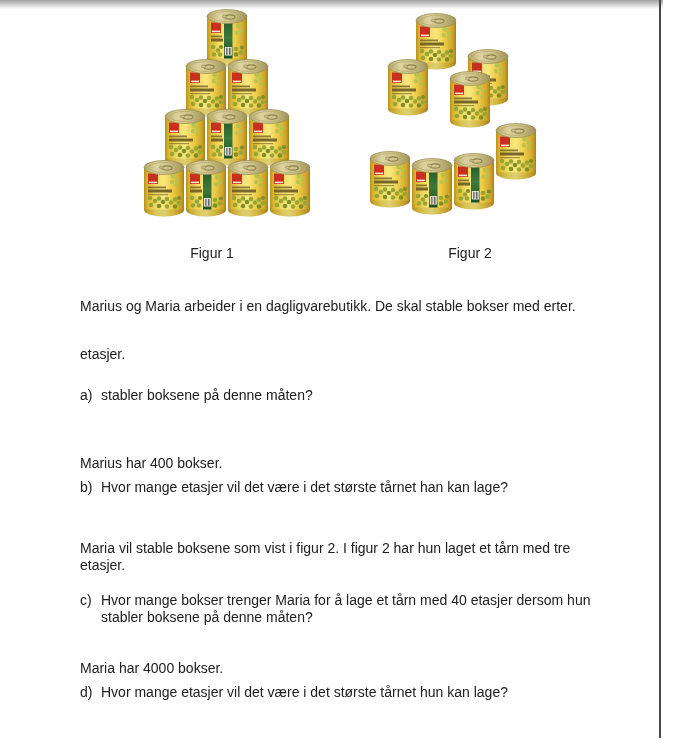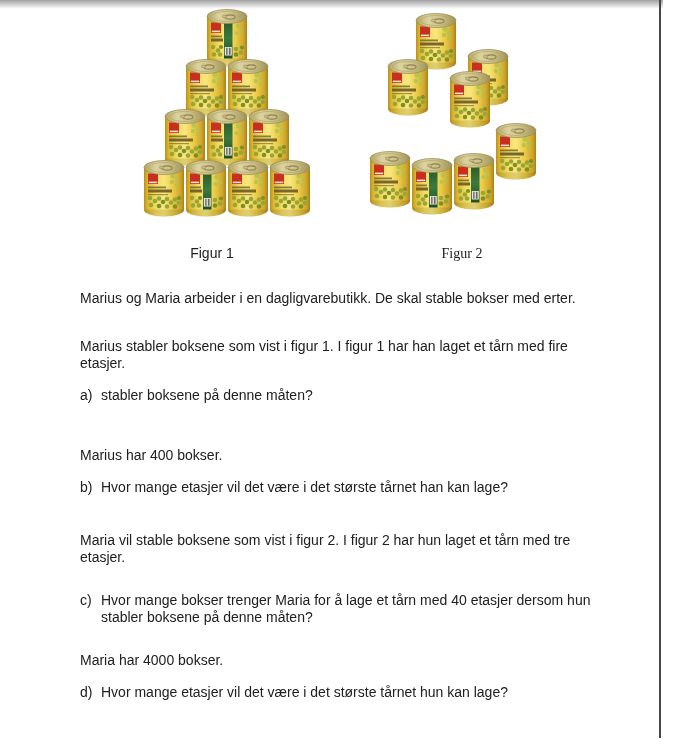--- a/index.html
+++ b/index.html
@@ -32,28 +32,29 @@
   .fig svg{display:block;}
   .fig-caption{
     position:absolute;
     width:140px;
     text-align:center;
     font-size:14px;
     line-height:17px;
     color:var(--text,#202020);
   }
   .cap1{left:142px; top:245px;}
-  .cap2{left:392px; top:245px;font-family:Liberation Serif, serif;}
+  .cap2{left:400px; top:245px;}
   .para{
     position:absolute;
     left:80px;
     font-size:14px;
     line-height:17px;
     color:var(--text,#202020);
     white-space:nowrap;
+    margin-top:8px;
   }
   .para span{display:block;}
   .qitem{
     position:absolute;
     left:80px;
     display:flex;
     font-size:14px;
     line-height:17px;
     color:var(--text,#202020);
     white-space:nowrap;
@@ -209,21 +210,20 @@
   </div>
 
   <div class="fig-caption cap1">Figur 1</div>
   <div class="fig-caption cap2">Figur 2</div>
 
   <div class="para" style="top:290px;">
     <span>Marius og Maria arbeider i en dagligvarebutikk. De skal stable bokser med erter.</span>
   </div>
 
   <div class="para" style="top:338px;">
-    <span>Marius stabler boksene som vist i figur 1. I figur 1 har han laget et tårn med fire</span>
     <span>etasjer.</span>
   </div>
 
   <div class="qitem" style="top:387px;">
     <span class="marker">a)</span>
     <span class="qlines">
       <span>stabler boksene på denne måten?</span>
     </span>
   </div>
 

